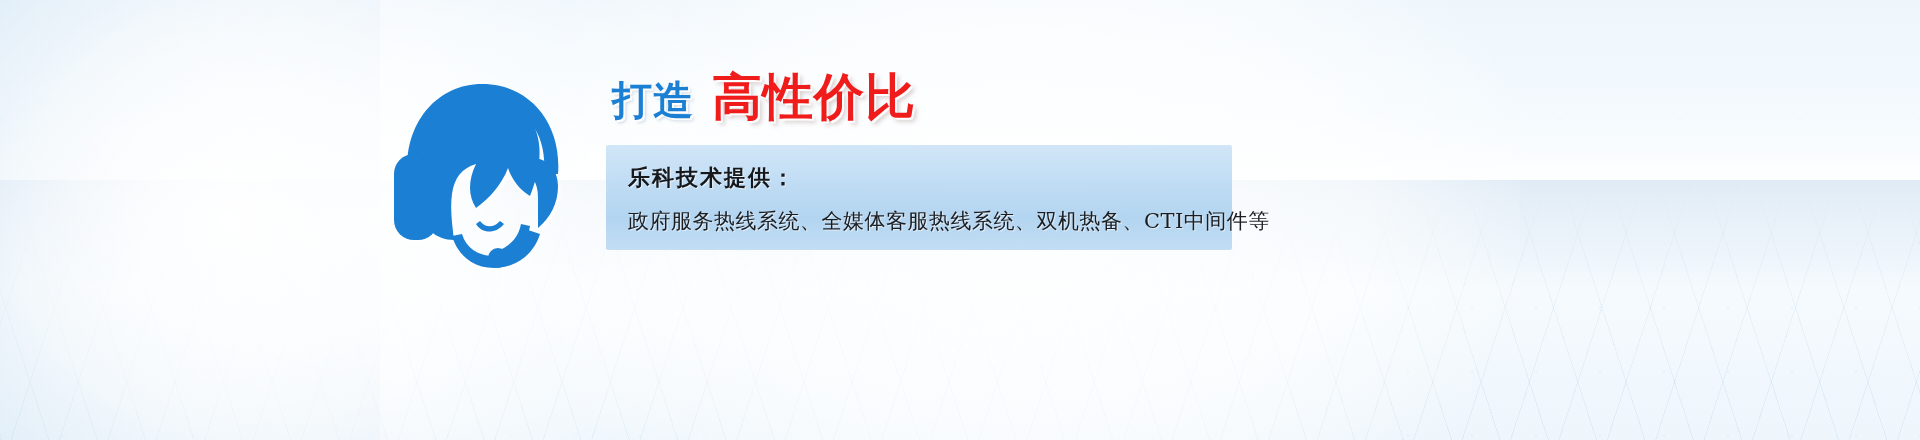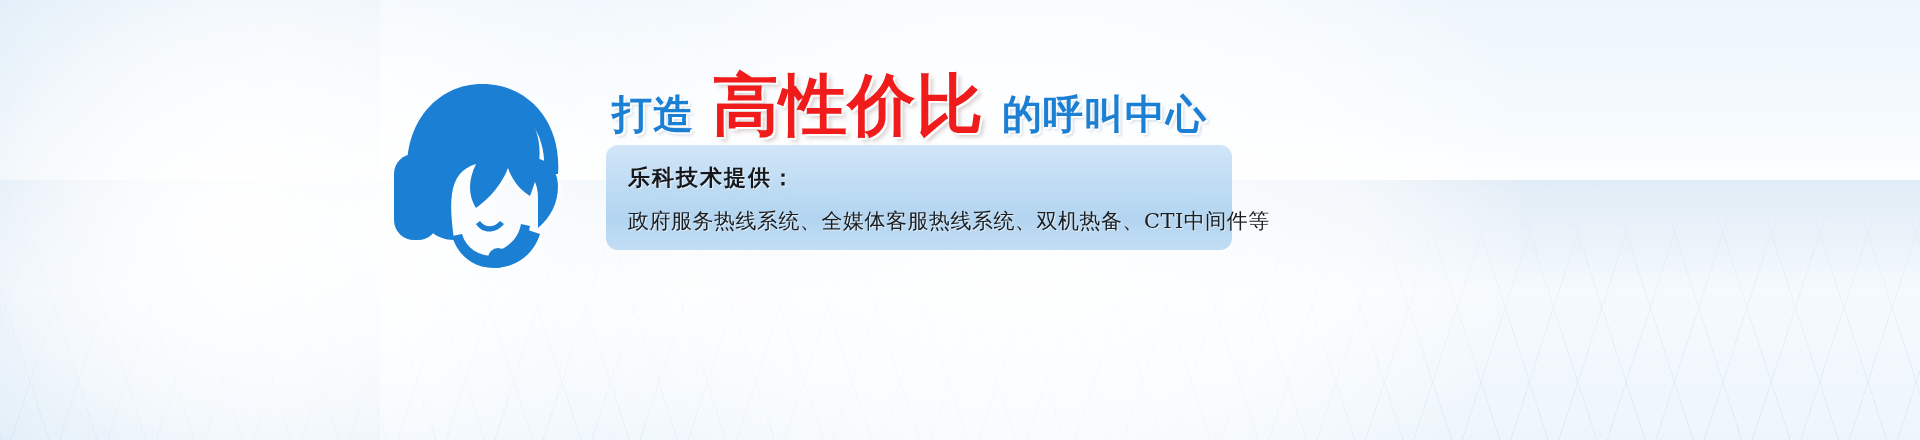--- a/index.html
+++ b/index.html
@@ -97,36 +97,36 @@
     font-family:"DejaVu Sans","Liberation Sans",sans-serif;
     font-weight:bold;
     letter-spacing:1px;
   }
   .seg-blue{
     font-size:40px;
     color:#1b7fd4;
     text-shadow:2px 2px 0 rgba(255,255,255,.95), 3px 3px 3px rgba(120,150,180,.35);
   }
   .seg-red{
-    font-size:67px;
+    font-size:50px;
     color:#f01c1c;
     text-shadow:2px 2px 0 rgba(255,255,255,.95), 4px 4px 4px rgba(150,120,120,.35);
   }
 
   
   #info-box{
     position:absolute;
     left:606px; top:145px;
     width:626px; height:105px;
     background:linear-gradient(180deg,
         rgba(205,228,247,.92) 0%,
         rgba(188,218,243,.95) 38%,
         rgba(176,211,240,.96) 70%,
         rgba(190,219,243,.93) 100%);
-    border-radius:12px;
+    border-radius:2px;
     padding:18px 0 0 22px;
   }
   #info-title{
     font-family:"DejaVu Serif","Liberation Serif",serif;
     font-size:22px;
     font-weight:bold;
     color:#15181c;
     letter-spacing:2px;
     text-shadow:1px 1px 1px rgba(255,255,255,.7);
     margin-bottom:14px;
@@ -224,21 +224,20 @@
                  C 110 176, 124 176, 132 166
                  L 128 163
                  C 122 170, 113 170, 108 163 Z"></path>
       </g>
     </svg>
   </div>
 
   <div id="headline">
     <span class="seg seg-blue">打造</span>
     <span class="seg seg-red">高性价比</span>
-    <span class="seg seg-blue">的呼叫中心</span>
   </div>
 
   <div id="info-box">
     <div id="info-title">乐科技术提供：</div>
     <div id="info-desc">政府服务热线系统、全媒体客服热线系统、双机热备、CTI中间件等</div>
   </div>
 
 </div>
 
 </body></html>

